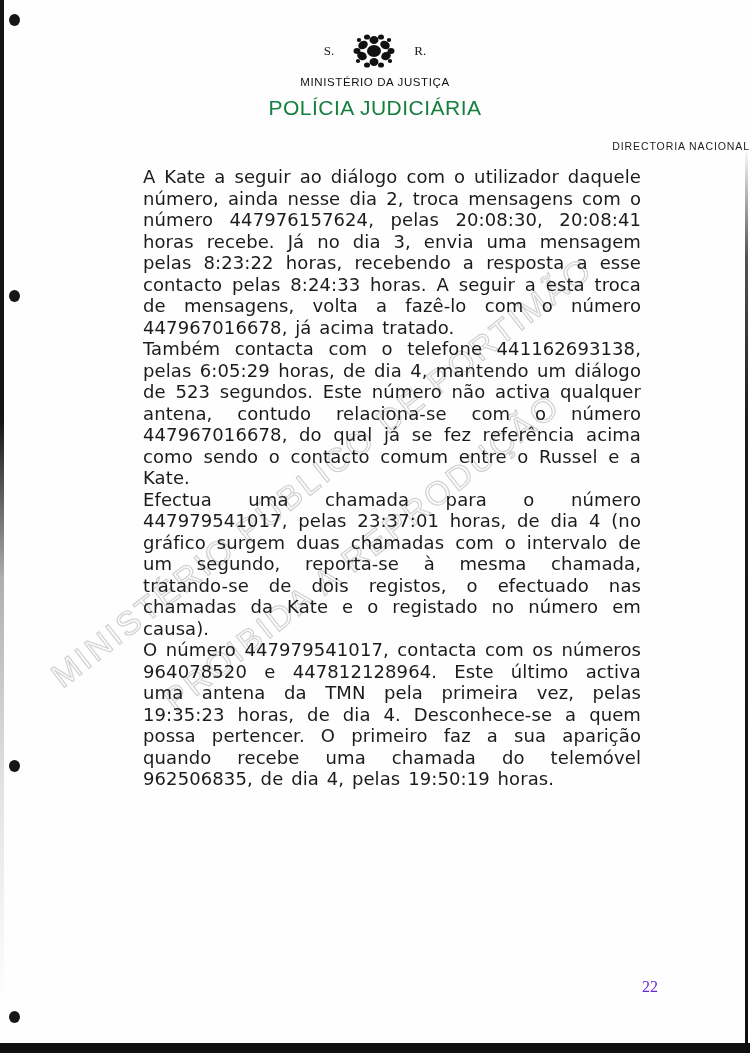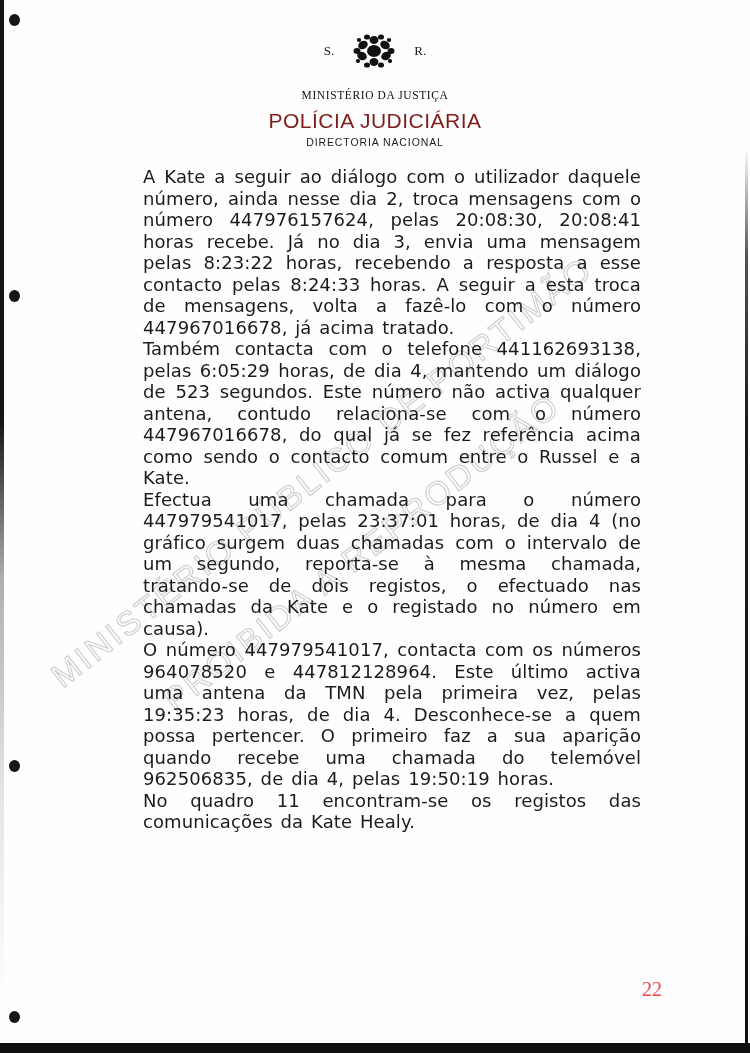--- a/index.html
+++ b/index.html
@@ -50,33 +50,33 @@
   }
   .sr-row {
     display: flex; justify-content: center; align-items: center;
     gap: 15px; height: 42px;
   }
   .sr-initial {
     font-family: "Liberation Serif", serif;
     font-size: 13px; color: #1a1a1a;
   }
   .ministry {
-    margin-top: 17px;
-    font-family: Liberation Serif, serif;
+    margin-top: 4px;
+    font-family: Liberation Sans, sans-serif;
     font-size: 11.5px; letter-spacing: .6px; color: #111;
   }
   .institution {
     margin-top: 8px;
     font-family: "Liberation Sans", sans-serif;
-    font-size: 21px; letter-spacing: .5px; color: #7f1d1d;
+    font-size: 21px; letter-spacing: .5px; color: #15803d;
   }
   .directorate {
-    margin-top: 3px;
+    margin-top: 20px;
     font-family: "Liberation Sans", sans-serif;
-    font-size: 10.5px; letter-spacing: .9px; color: #1d1d1d;
+    font-size: 10.5px; letter-spacing: .9px; color: #1d1d1d; text-align: right;
   }
 
   
   .doc-body {
     position: absolute; left: 143px; top: 166px; width: 498px;
     z-index: 3;
   }
   .doc-body p {
     margin: 0;
     text-align: justify;
@@ -106,21 +106,21 @@
     .watermark {
       color: transparent;
       -webkit-text-stroke: 1.2px rgba(165,165,165,.5);
     }
   }
 
   
   .page-number {
     position: absolute; left: 642px; top: 978px;
     font-family: "Liberation Serif", serif;
-    font-size: 20px; color: #ef4444;
+    font-size: 16px; color: #6d28d9;
     z-index: 3;
   }
 
   .emblem-svg { display: block; }
 </style>
 </head>
 <body>
 
 <div class="page">
 
@@ -166,18 +166,17 @@
   <div class="watermark">
     <div>MINISTÉRIO PÚBLICO DE PORTIMÃO</div>
     <div>PROIBIDA A REPRODUÇÃO</div>
   </div>
 
   <div class="doc-body">
     <p>A Kate a seguir ao diálogo com o utilizador daquele número, ainda nesse dia 2, troca mensagens com o número 447976157624, pelas 20:08:30, 20:08:41 horas recebe. Já no dia 3, envia uma mensagem pelas 8:23:22 horas, recebendo a resposta a esse contacto pelas 8:24:33 horas. A seguir a esta troca de mensagens, volta a fazê-lo com o número 447967016678, já acima tratado.</p>
     <p>Também contacta com o telefone 441162693138, pelas 6:05:29 horas, de dia 4, mantendo um diálogo de 523 segundos. Este número não activa qualquer antena, contudo relaciona-se com o número 447967016678, do qual já se fez referência acima como sendo o contacto comum entre o Russel e a Kate.</p>
     <p>Efectua uma chamada para o número 447979541017, pelas 23:37:01 horas, de dia 4 (no gráfico surgem duas chamadas com o intervalo de um segundo, reporta-se à mesma chamada, tratando-se de dois registos, o efectuado nas chamadas da Kate e o registado no número em causa).</p>
     <p>O número 447979541017, contacta com os números 964078520 e 447812128964. Este último activa uma antena da TMN pela primeira vez, pelas 19:35:23 horas, de dia 4. Desconhece-se a quem possa pertencer. O primeiro faz a sua aparição quando recebe uma chamada do telemóvel 962506835, de dia 4, pelas 19:50:19 horas.</p>
-    <p>No quadro 11 encontram-se os registos das comunicações da Kate Healy.</p>
   </div>
 
   <div class="page-number">22</div>
 
 </div>
 
 </body></html>

